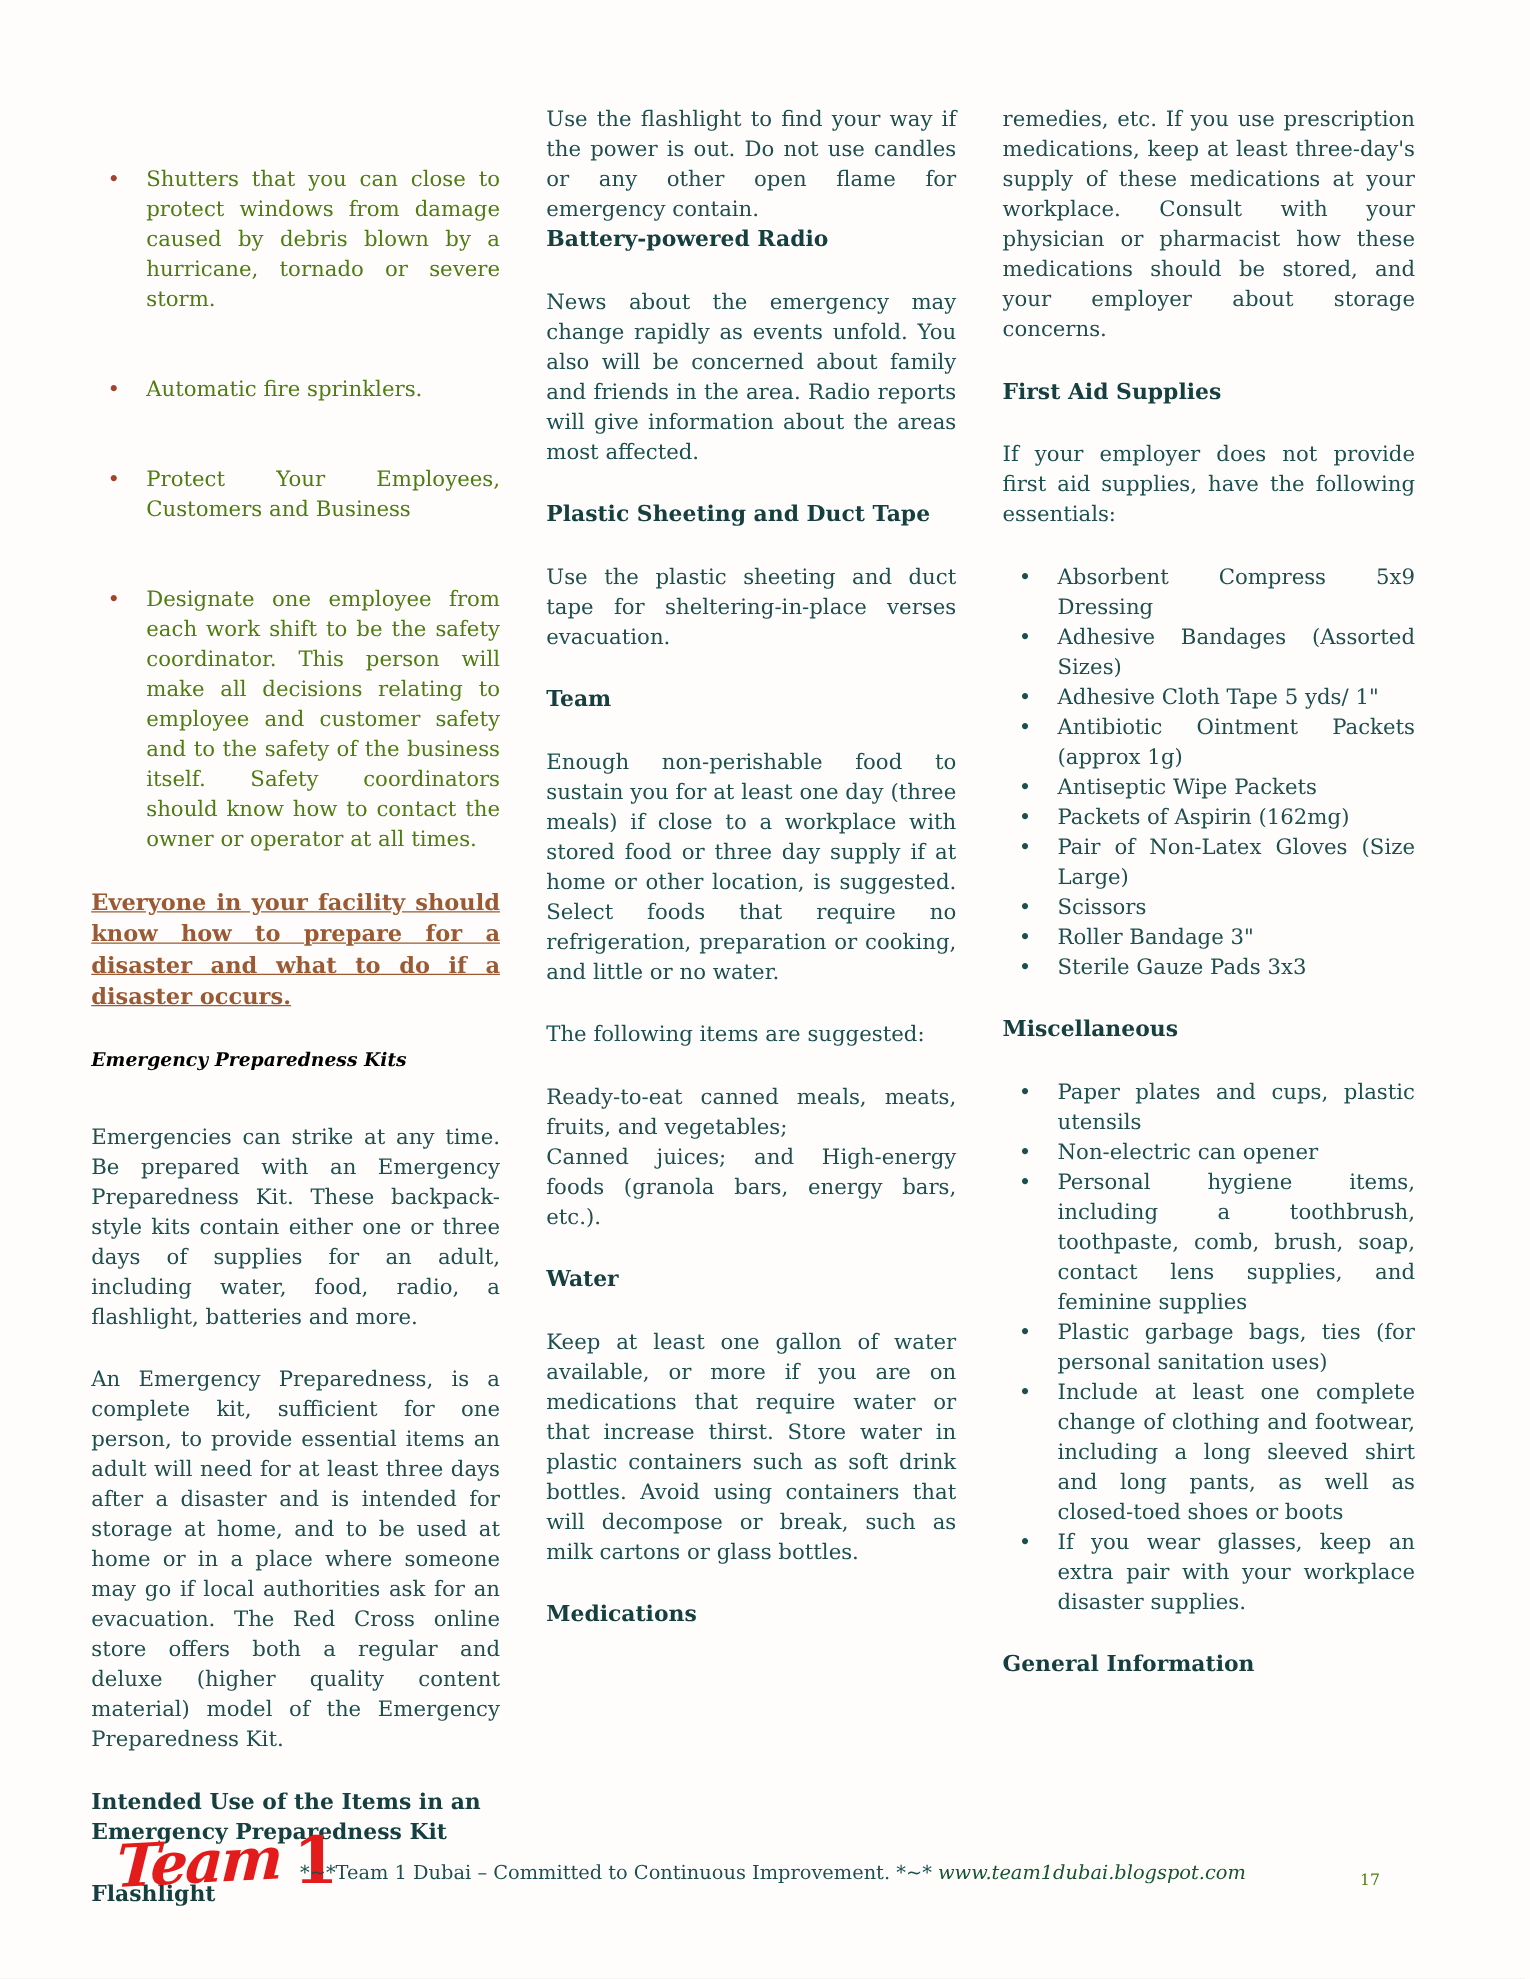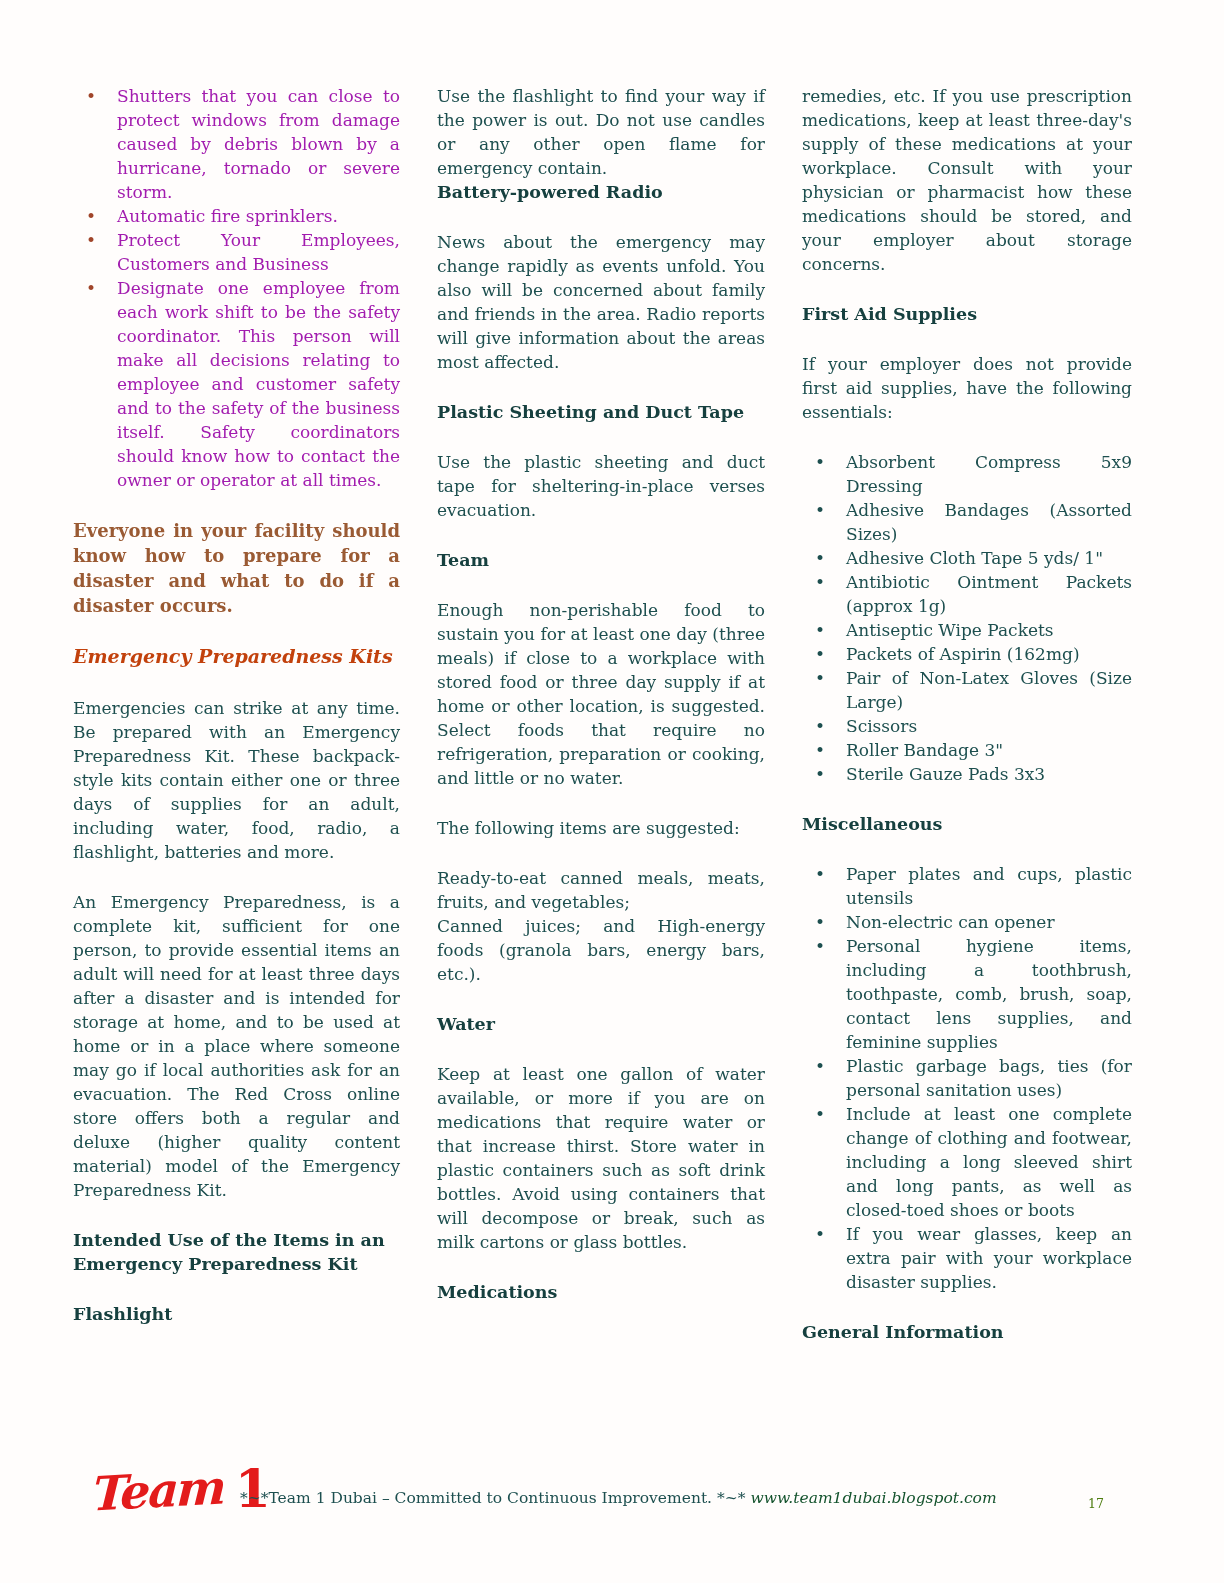--- a/index.html
+++ b/index.html
@@ -41,33 +41,33 @@
     padding-left:44px;
     text-align:justify;
   }
   li::before{
     content:"\2022";
     position:absolute;
     left:13px;top:0;
     font-size:17px;
   }
   
-  .sienna-list li{color:#a21caf;}
+  .sienna-list li{color:#4d7c0f;margin-top:48px;}
   .sienna-list li::before{color:#a0452a;}
   .emphasis{
     color:#9a5a33;
     font-weight:bold;
     font-size:18px;line-height:25px;
   }
   .red-heading{
-    color:#c2410c;
+    color:#000000;
     font-weight:bold;
     font-style:italic;
-    font-size:19px;line-height:24px;
-    margin-bottom:28px;
+    font-size:15px;line-height:24px;
+    margin-bottom:38px;
   }
   
   .footer-logo{
     position:absolute;
     left:93px;top:1458px;
     color:#e31b1b;
     white-space:nowrap;
   }
   .logo-script{
     display:inline-block;
@@ -108,21 +108,21 @@
 <div class="page">
   <div class="columns">
 
     <div class="col col-left">
       <ul class="sienna-list">
         <li>Shutters that you can close to protect windows from damage caused by debris blown by a hurricane, tornado or severe storm.</li>
         <li>Automatic fire sprinklers.</li>
         <li>Protect Your Employees, Customers and Business</li>
         <li>Designate one employee from each work shift to be the safety coordinator. This person will make all decisions relating to employee and customer safety and to the safety of the business itself. Safety coordinators should know how to contact the owner or operator at all times.</li>
       </ul>
-      <p class="emphasis" style="margin-top:14px;">Everyone in your facility should know how to prepare for a disaster and what to do if a disaster occurs.</p>
+      <p class="emphasis" style="margin-top:14px;text-decoration:underline;">Everyone in your facility should know how to prepare for a disaster and what to do if a disaster occurs.</p>
       <h3 class="red-heading">Emergency Preparedness Kits</h3>
       <p>Emergencies can strike at any time. Be prepared with an Emergency Preparedness Kit. These backpack-style kits contain either one or three days of supplies for an adult, including water, food, radio, a flashlight, batteries and more.</p>
       <p>An Emergency Preparedness, is a complete kit, sufficient for one person, to provide essential items an adult will need for at least three days after a disaster and is intended for storage at home, and to be used at home or in a place where someone may go if local authorities ask for an evacuation. The Red Cross online store offers both a regular and deluxe (higher quality content material) model of the Emergency Preparedness Kit.</p>
       <h3>Intended Use of the Items in an Emergency Preparedness Kit</h3>
       <h3>Flashlight</h3>
     </div>
 
     <div class="col col-mid">
       <p style="margin-bottom:0;">Use the flashlight to find your way if the power is out. Do not use candles or any other open flame for emergency contain.</p>
       <h3>Battery-powered Radio</h3>

